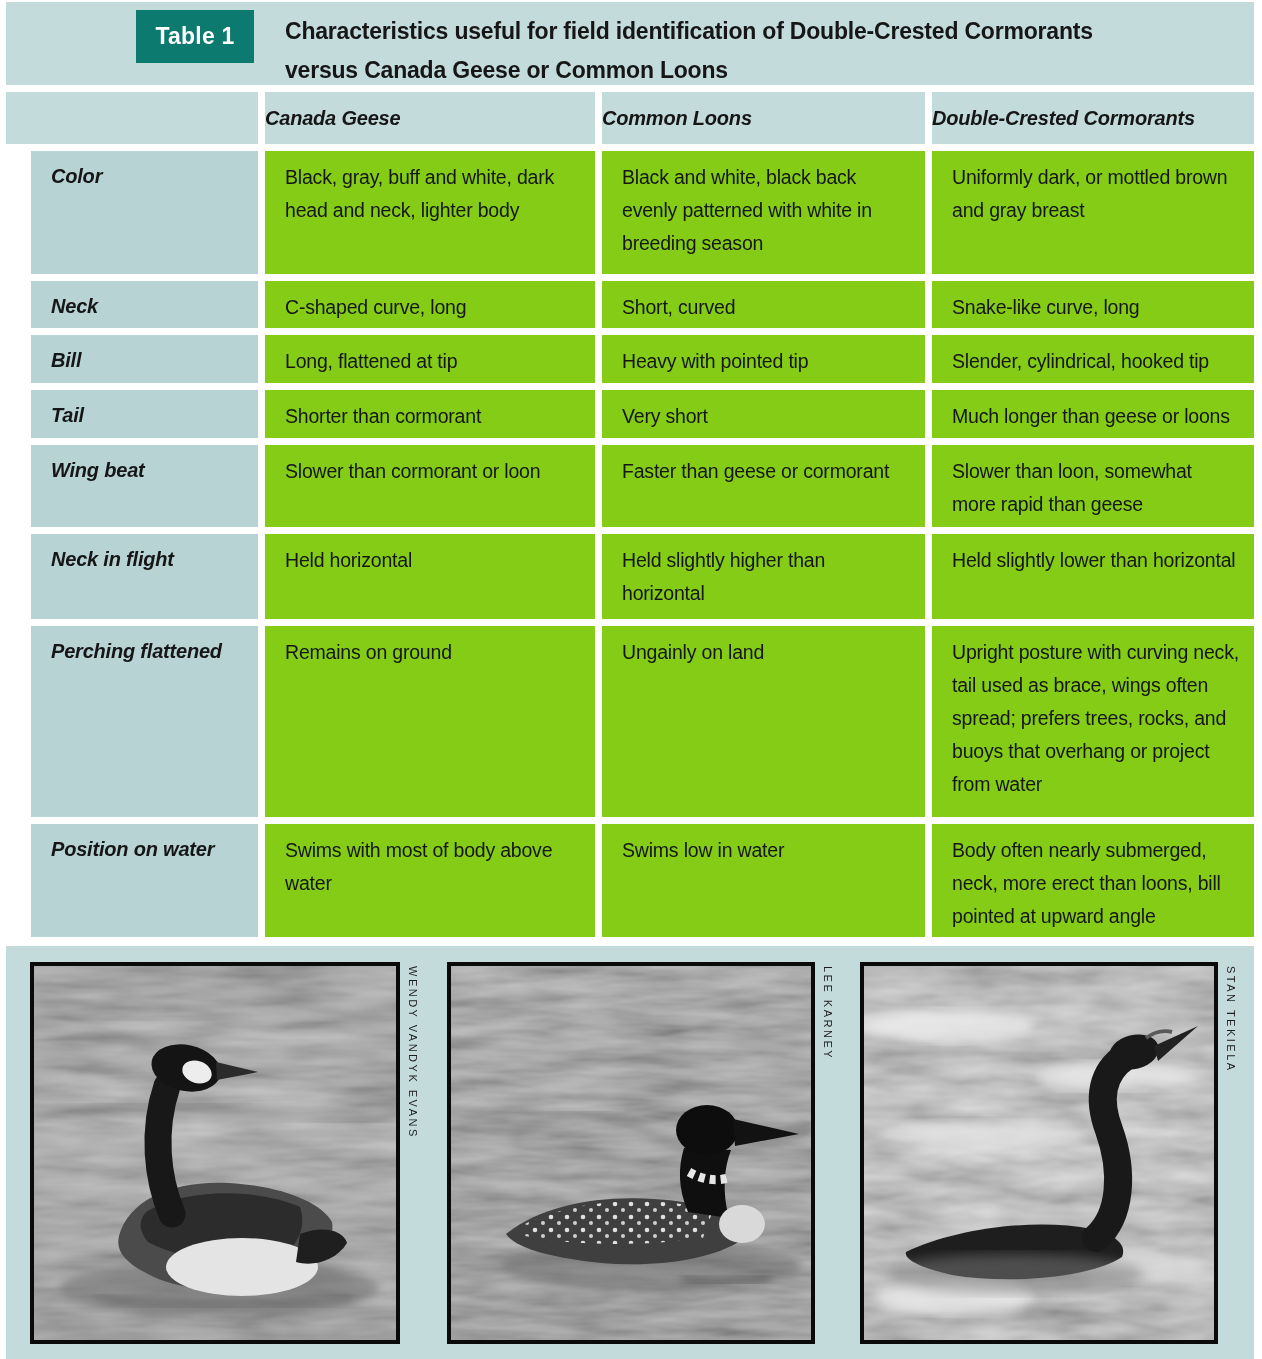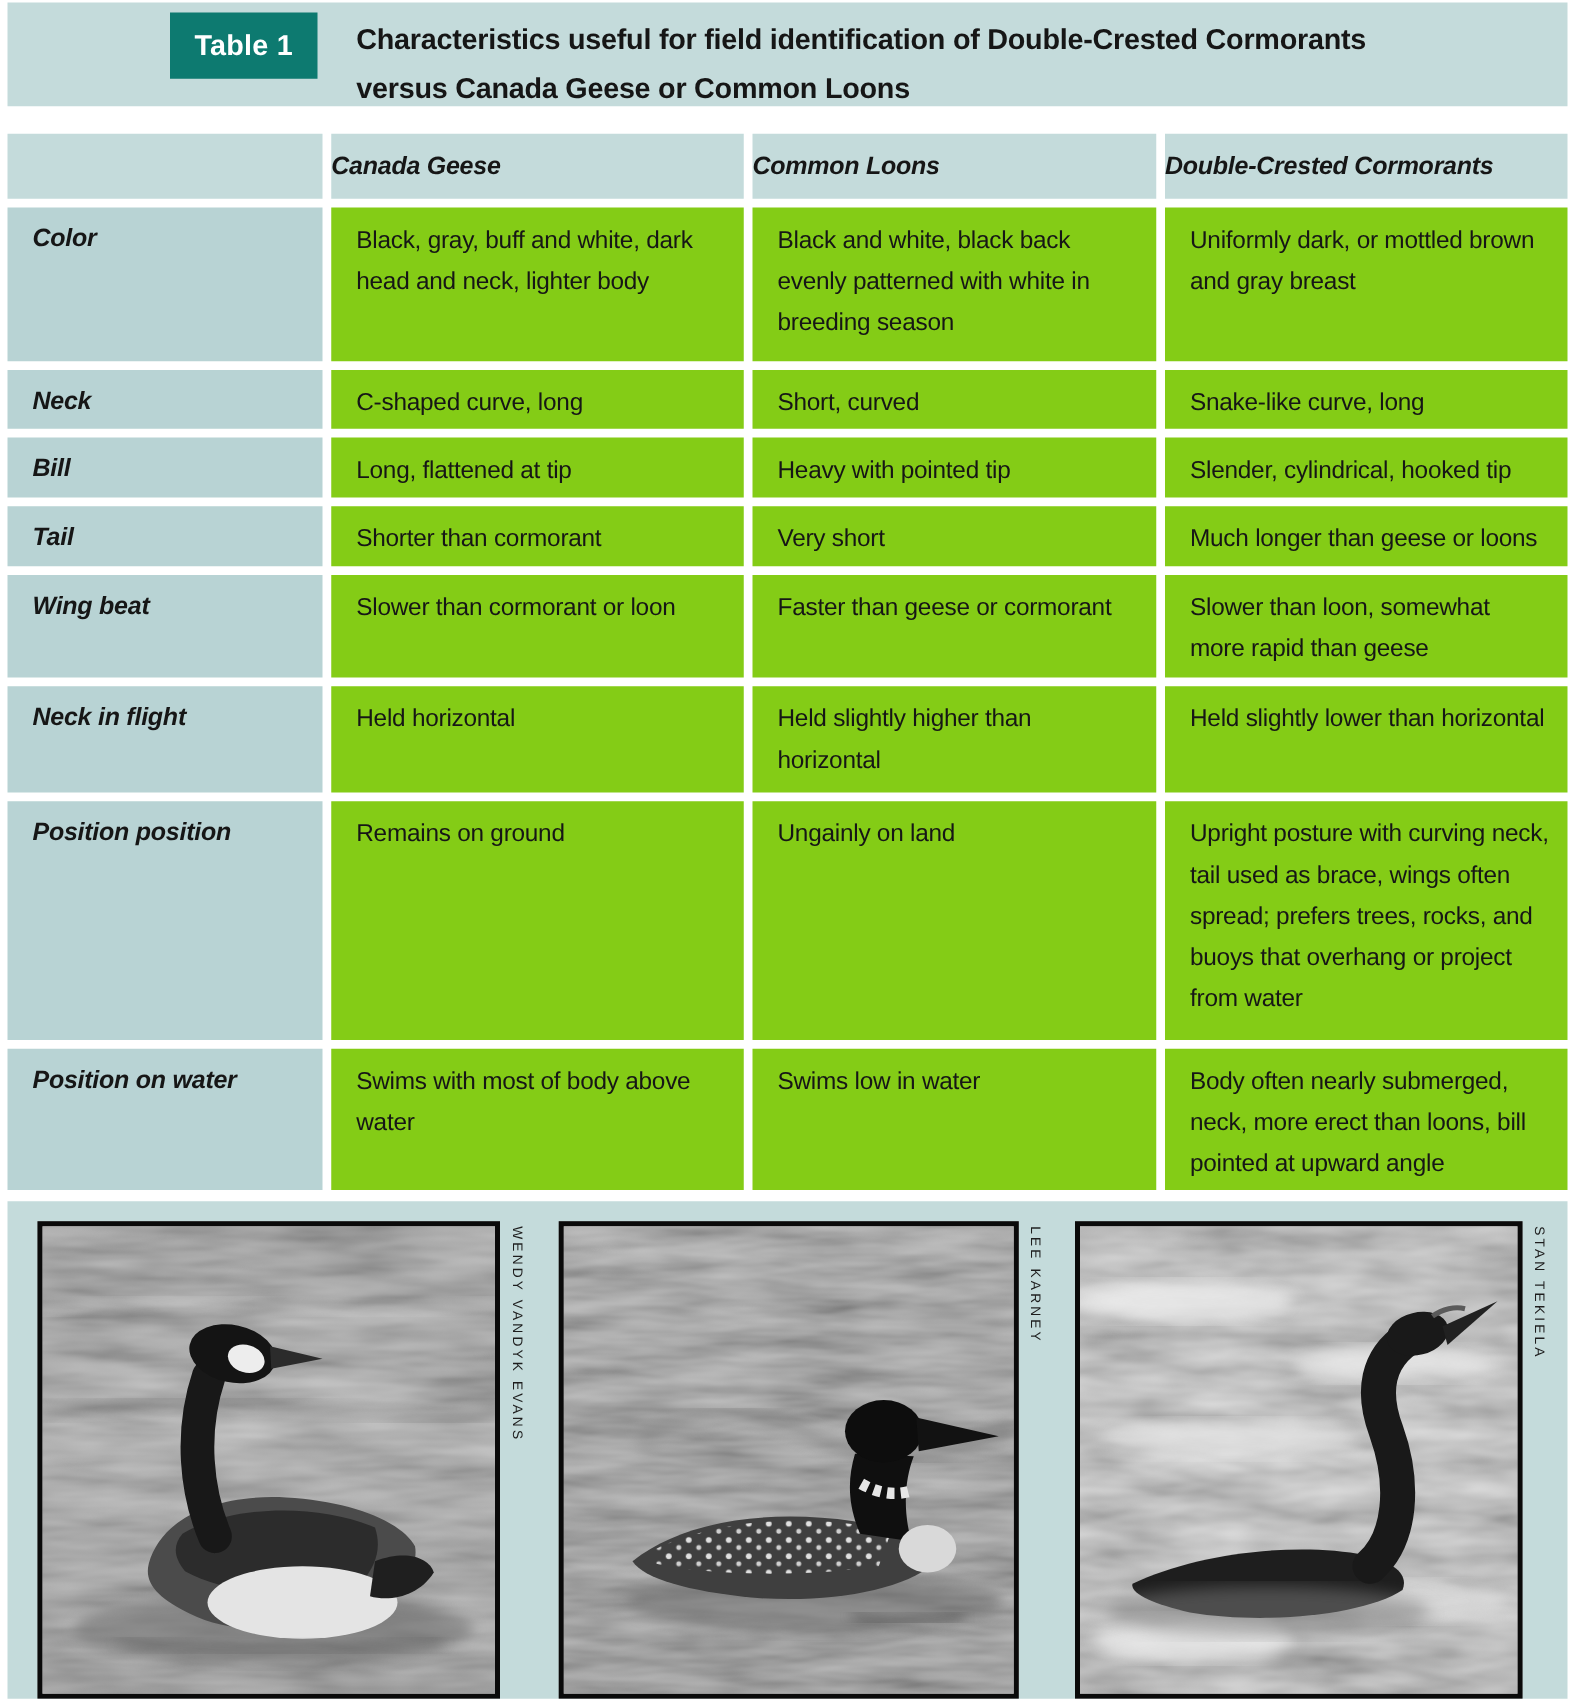--- a/index.html
+++ b/index.html
@@ -5,21 +5,21 @@
   html,body{margin:0;padding:0;background:#ffffff;}
   body{
     width:1262px;height:1359px;overflow:hidden;position:relative;
     font-family:"Liberation Sans",sans-serif;color:#161616;
     -webkit-font-smoothing:antialiased;
   }
   .content{position:absolute;left:6px;top:2px;width:1248px;}
 
   
   .title-band{
-    position:relative;height:83px;background:#c4dbdb;margin-bottom:22px;
+    position:relative;height:83px;background:#c4dbdb;margin-bottom:7px;
   }
   .table-badge{
     position:absolute;left:130px;top:8px;width:118px;height:53px;
     background:#0d7a70;color:#ffffff;display:flex;align-items:center;justify-content:center;
     font-size:23px;font-weight:bold;letter-spacing:0.2px;
   }
   .title-text{
     position:absolute;left:279px;top:10px;max-width:880px;
     font-size:23px;font-weight:bold;line-height:39px;letter-spacing:-0.2px;
   }
@@ -33,21 +33,21 @@
     background:transparent;
   }
   .cell{box-sizing:border-box;font-size:19.5px;letter-spacing:-0.2px;}
   .col-head{
     background:#c4dbdb;display:flex;align-items:center;
     font-weight:bold;font-style:italic;font-size:20px;
   }
   .corner{background:#c4dbdb;}
   .row-label{
     background:#b8d3d4;padding:14px 10px 0 20px;
-    font-weight:bold;font-style:italic;font-size:20px;
+    font-weight:bold;font-style:italic;font-size:20px;margin-left:25px;
   }
   .data{
     background:#84cc16;padding:10px 14px 0 20px;line-height:33px;
   }
 
   
   .photo-panel{
     position:relative;height:414px;background:#c4dbdb;margin-top:9px;
   }
   .photo-frame{
@@ -107,21 +107,21 @@
     <div class="cell row-label">Wing beat</div>
     <div class="cell data">Slower than cormorant or loon</div>
     <div class="cell data">Faster than geese or cormorant</div>
     <div class="cell data">Slower than loon, somewhat more rapid than geese</div>
 
     <div class="cell row-label">Neck in flight</div>
     <div class="cell data">Held horizontal</div>
     <div class="cell data">Held slightly higher than horizontal</div>
     <div class="cell data">Held slightly lower than horizontal</div>
 
-    <div class="cell row-label">Position position</div>
+    <div class="cell row-label">Perching flattened</div>
     <div class="cell data">Remains on ground</div>
     <div class="cell data">Ungainly on land</div>
     <div class="cell data">Upright posture with curving neck, tail used as brace, wings often spread; prefers trees, rocks, and buoys that overhang or project from water</div>
 
     <div class="cell row-label">Position on water</div>
     <div class="cell data">Swims with most of body above water</div>
     <div class="cell data">Swims low in water</div>
     <div class="cell data">Body often nearly submerged, neck, more erect than loons, bill pointed at upward angle</div>
   </div>
 

